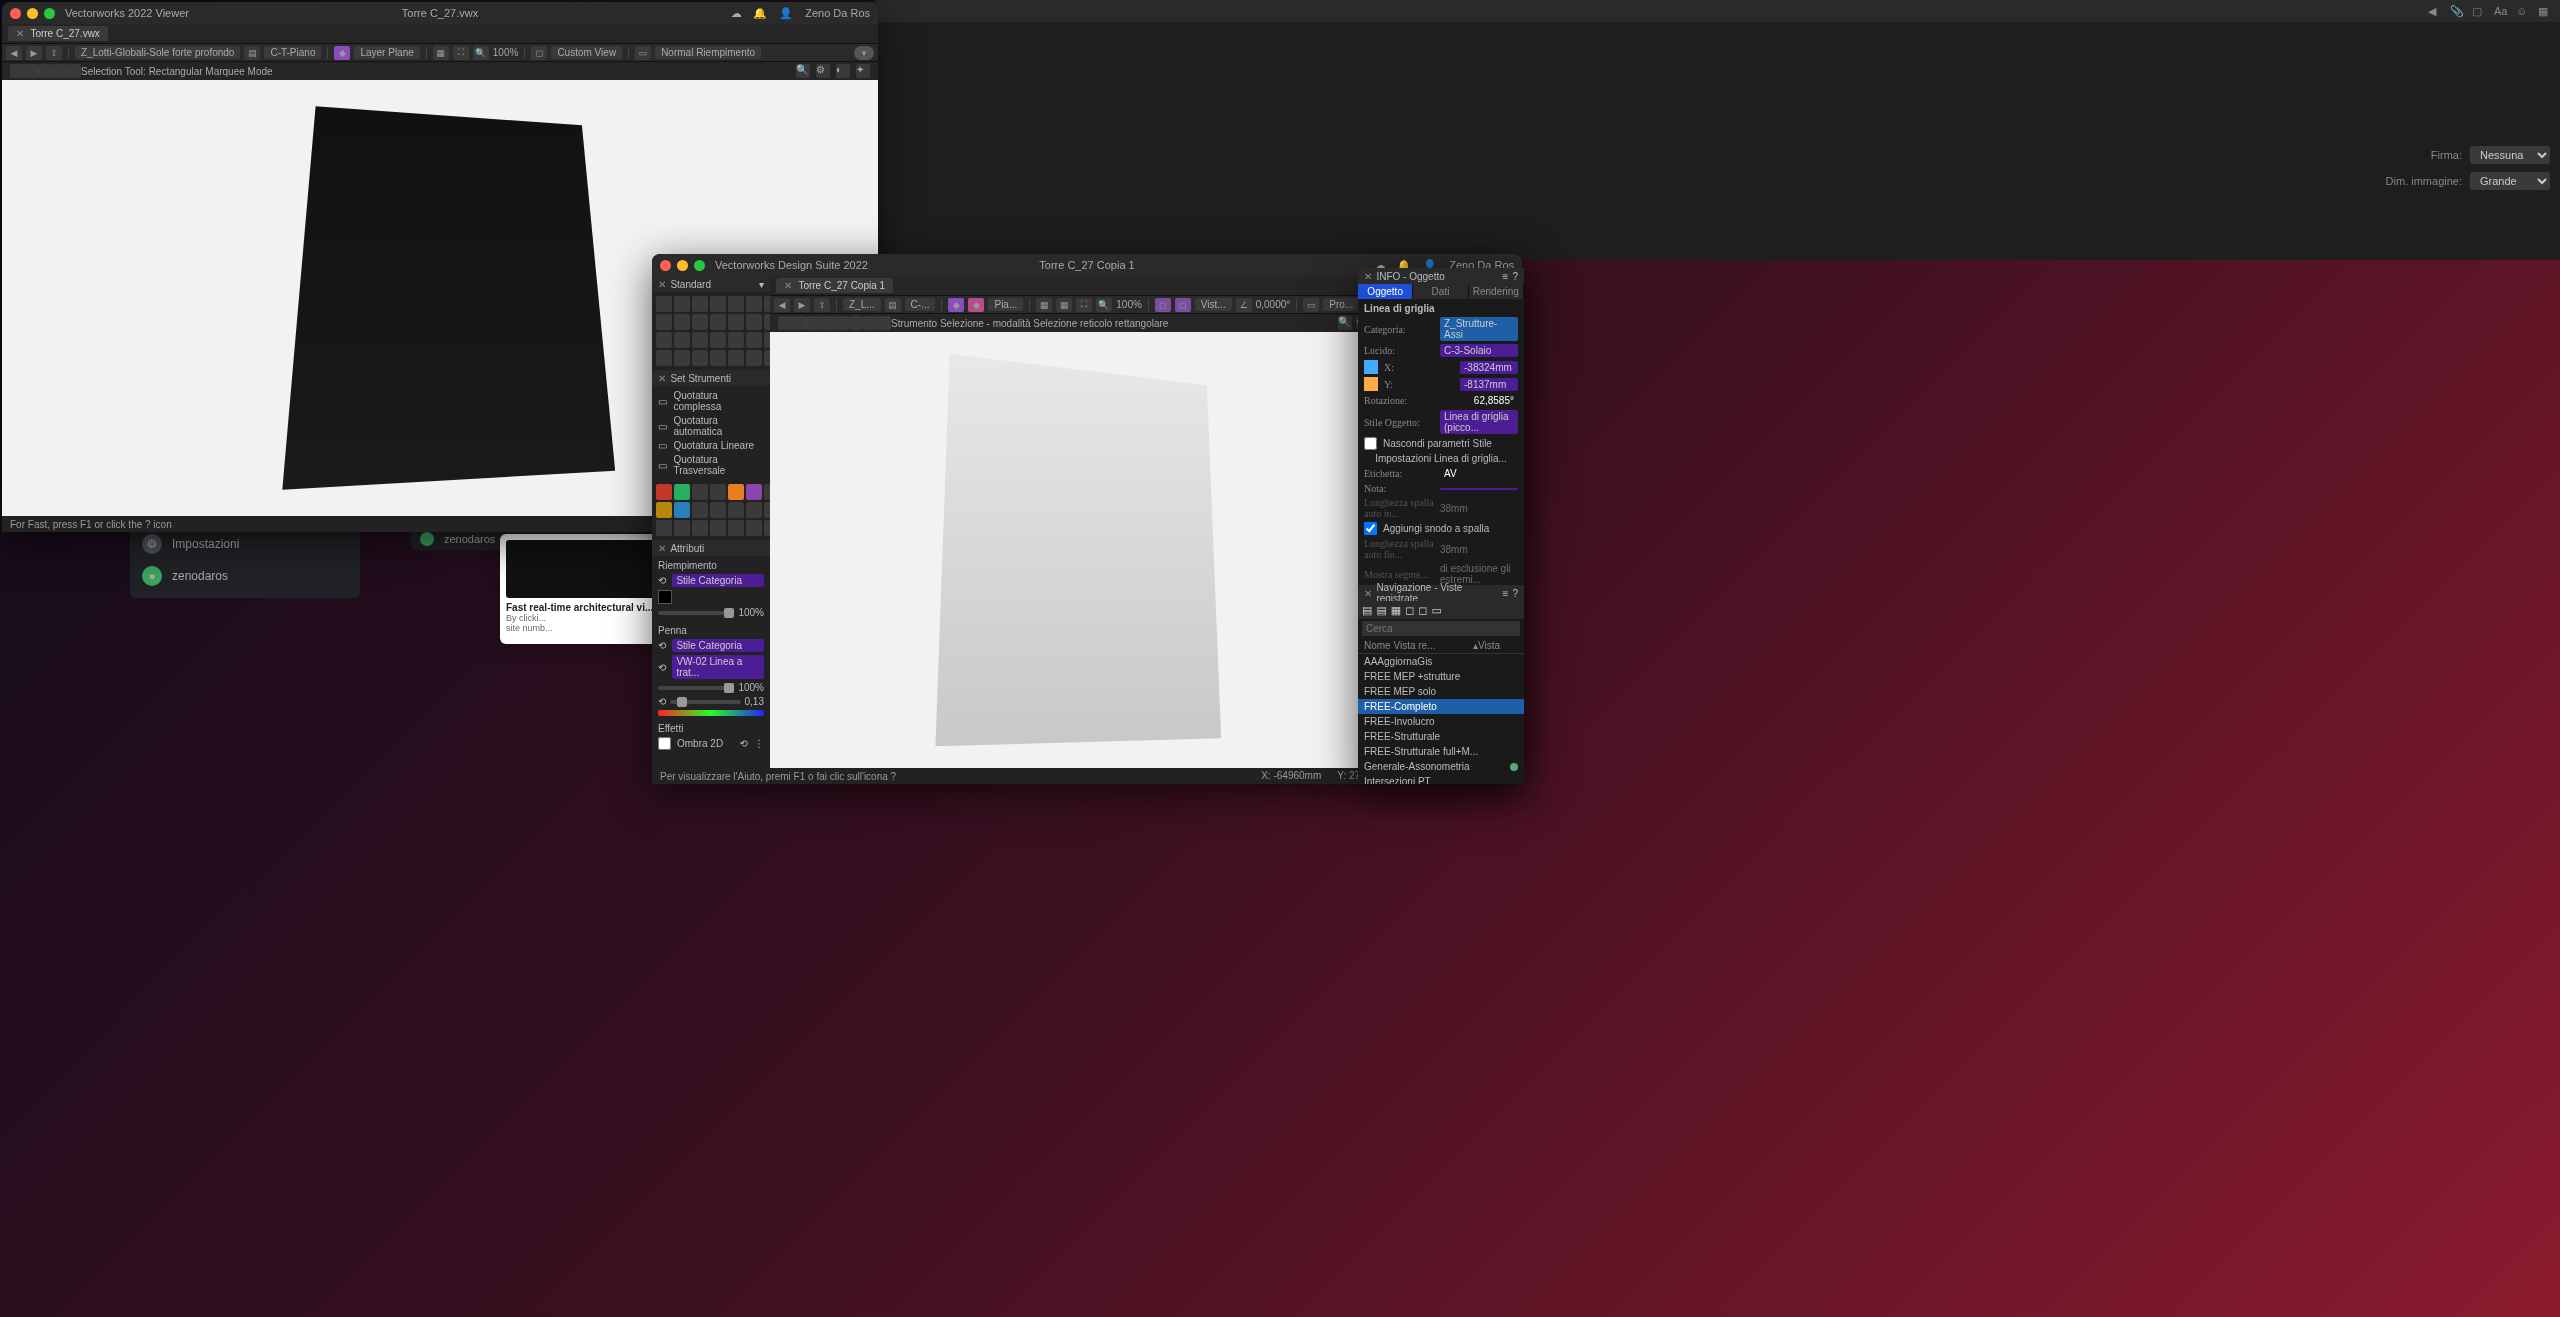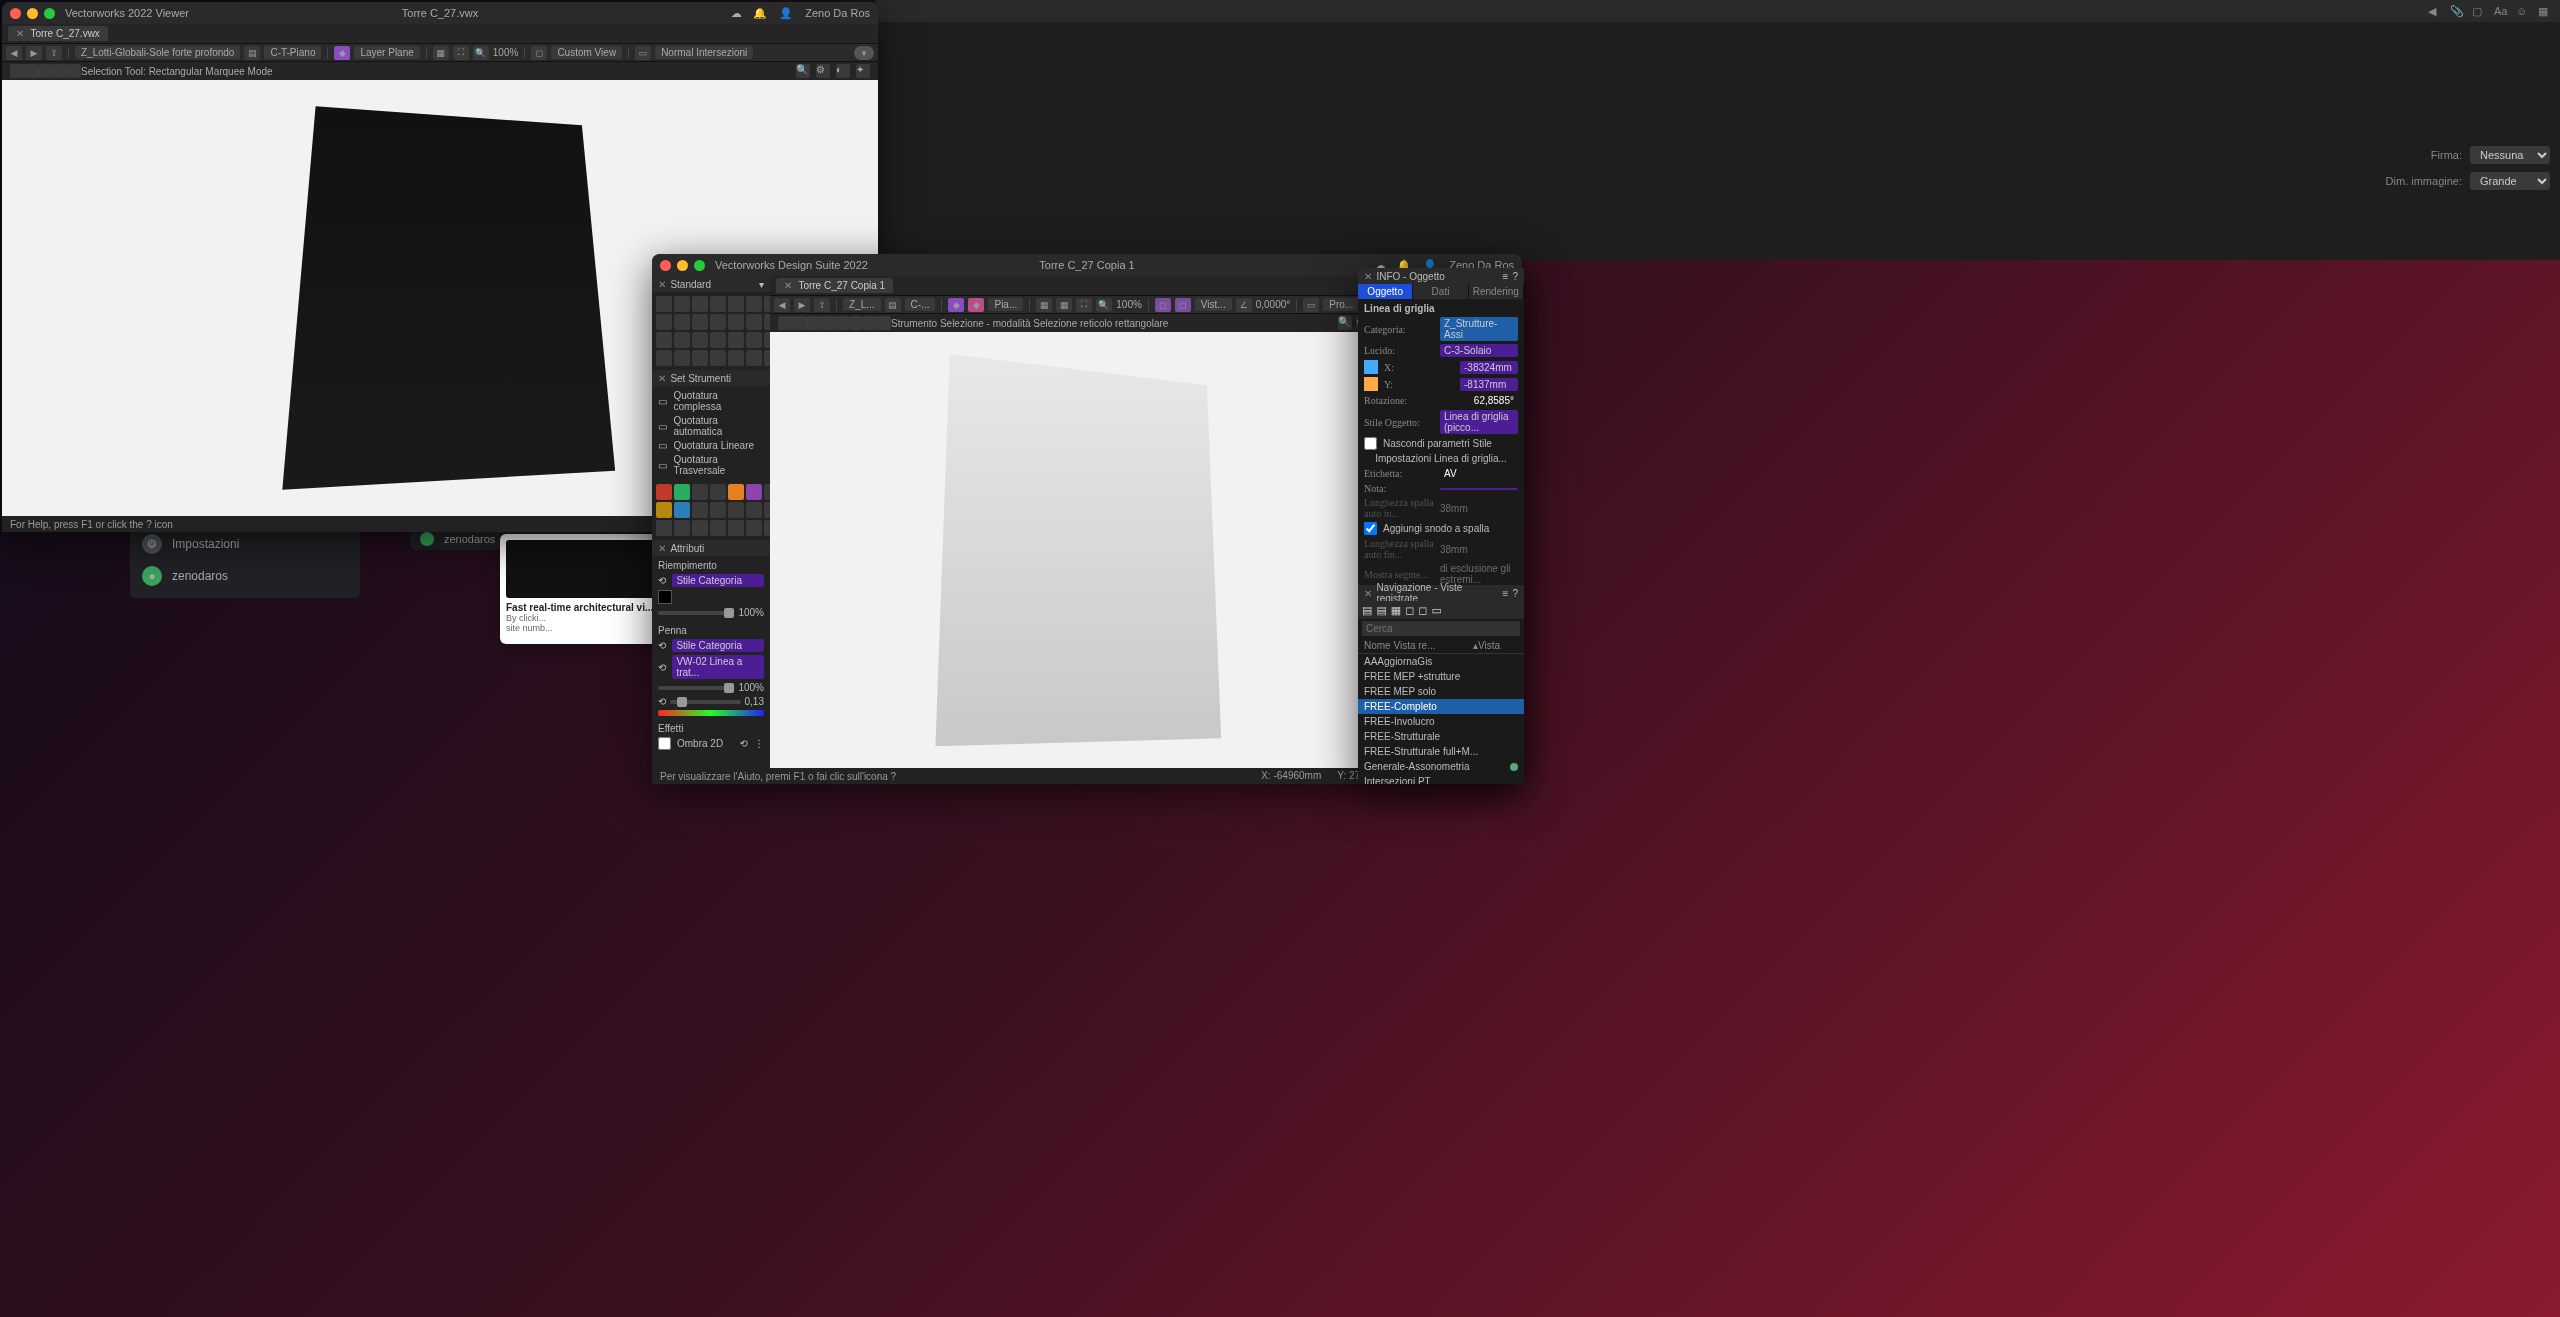--- a/index.html
+++ b/index.html
@@ -154,41 +154,41 @@
     <div class="sep"></div>
     <div class="btn">▦</div>
     <div class="btn">⛶</div>
     <div class="btn">🔍</div>
     <span>100%</span>
     <div class="sep"></div>
     <div class="btn">◻</div>
     <div class="pill">Custom View</div>
     <div class="sep"></div>
     <div class="btn">▭</div>
-    <div class="pill">Normal Intersezioni</div>
+    <div class="pill">Normal Riempimento</div>
     <div class="btn" style="margin-left:auto; background:#555; border-radius:8px; width:20px;">▾</div>
   </div>
   <div class="modebar">
     <div class="icon"></div>
     <div class="icon"></div>
     <div class="icon" style="width:1px;background:#444;"></div>
     <div class="icon"></div>
     <div class="icon"></div>
     <div class="icon"></div>
     <span>Selection Tool: Rectangular Marquee Mode</span>
     <div style="margin-left:auto; display:flex; gap:6px;">
       <div class="icon">🔍</div>
       <div class="icon">⚙</div>
       <div class="icon">◐</div>
       <div class="icon">✦</div>
     </div>
   </div>
   <div class="viewport dark-model"></div>
   <div class="statusbar">
-    <span>For Help, press F1 or click the ? icon</span>
+    <span>For Fast, press F1 or click the ? icon</span>
     <div class="right">
       <span><span>X:</span> <span>-215500mm</span></span>
       <span><span>Y:</span> <span>-58050mm</span></span>
     </div>
   </div>
 </div>
 
 <div class="window" style="left:652px; top:254px; width:870px; height:530px;">
   <div class="titlebar">
     <div class="traffic">

